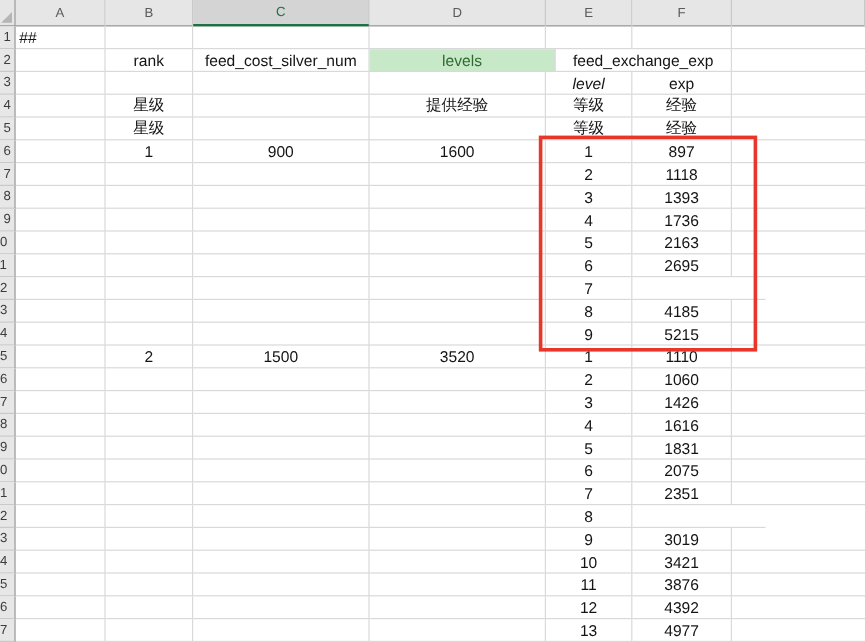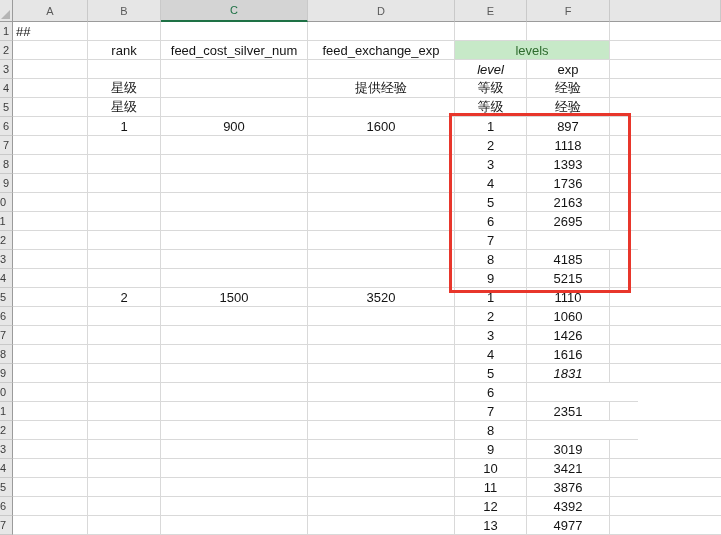--- a/index.html
+++ b/index.html
@@ -65,22 +65,22 @@
       <div class="cell" style="width: 83px;"></div>
       <div class="cell lastcol" style="width: 111px;"></div>
     </div>
     <div class="row">
       <div class="rowhdr">
         <span>2</span>
       </div>
       <div class="cell" style="width: 75px;"></div>
       <div class="cell" style="width: 73px;">rank</div>
       <div class="cell" style="width: 147px;">feed_cost_silver_num</div>
+      <div class="cell merged" style="width: 155px; background: rgb(199, 233, 200); color: rgb(46, 107, 46);">levels</div>
       <div class="cell" style="width: 147px;">feed_exchange_exp</div>
-      <div class="cell merged" style="width: 155px; background: rgb(199, 233, 200); color: rgb(46, 107, 46);">levels</div>
       <div class="cell lastcol" style="width: 111px;"></div>
     </div>
     <div class="row">
       <div class="rowhdr">
         <span>3</span>
       </div>
       <div class="cell" style="width: 75px;"></div>
       <div class="cell" style="width: 73px;"></div>
       <div class="cell" style="width: 147px;"></div>
       <div class="cell" style="width: 147px;"></div>
@@ -269,32 +269,33 @@
     </div>
     <div class="row">
       <div class="rowhdr clip2">
         <span>19</span>
       </div>
       <div class="cell" style="width: 75px;"></div>
       <div class="cell" style="width: 73px;"></div>
       <div class="cell" style="width: 147px;"></div>
       <div class="cell" style="width: 147px;"></div>
       <div class="cell" style="width: 72px;">5</div>
-      <div class="cell" style="width: 83px; font-style: italic;">1831</div>
+      <div class="cell" style="width: 83px;">1831</div>
       <div class="cell lastcol" style="width: 111px;"></div>
     </div>
     <div class="row">
       <div class="rowhdr clip2">
         <span>20</span>
       </div>
       <div class="cell" style="width: 75px;"></div>
       <div class="cell" style="width: 73px;"></div>
       <div class="cell" style="width: 147px;"></div>
       <div class="cell" style="width: 147px;"></div>
       <div class="cell" style="width: 72px;">6</div>
+      <div class="cell" style="width: 83px;">2075</div>
       <div class="cell lastcol" style="width: 111px;"></div>
     </div>
     <div class="row">
       <div class="rowhdr clip2">
         <span>21</span>
       </div>
       <div class="cell" style="width: 75px;"></div>
       <div class="cell" style="width: 73px;"></div>
       <div class="cell" style="width: 147px;"></div>
       <div class="cell" style="width: 147px;"></div>

